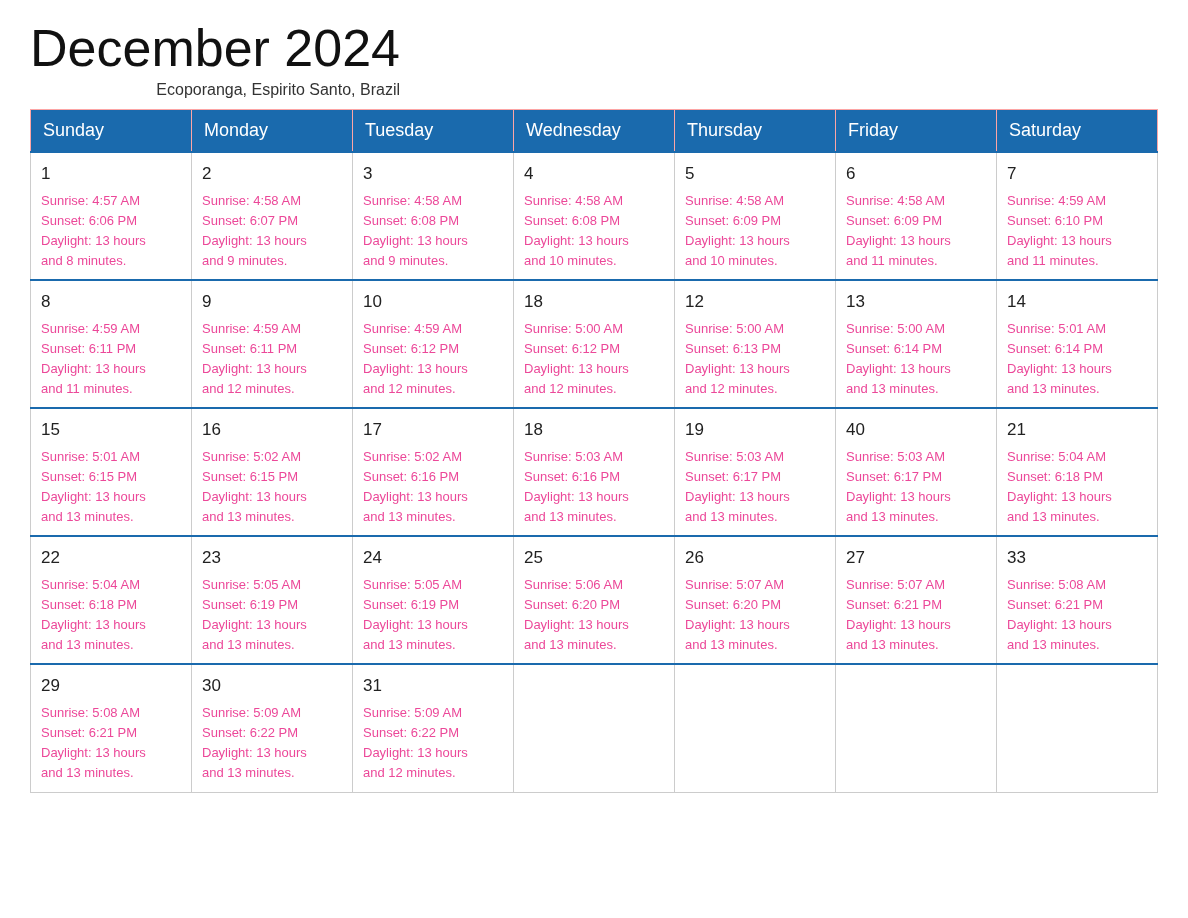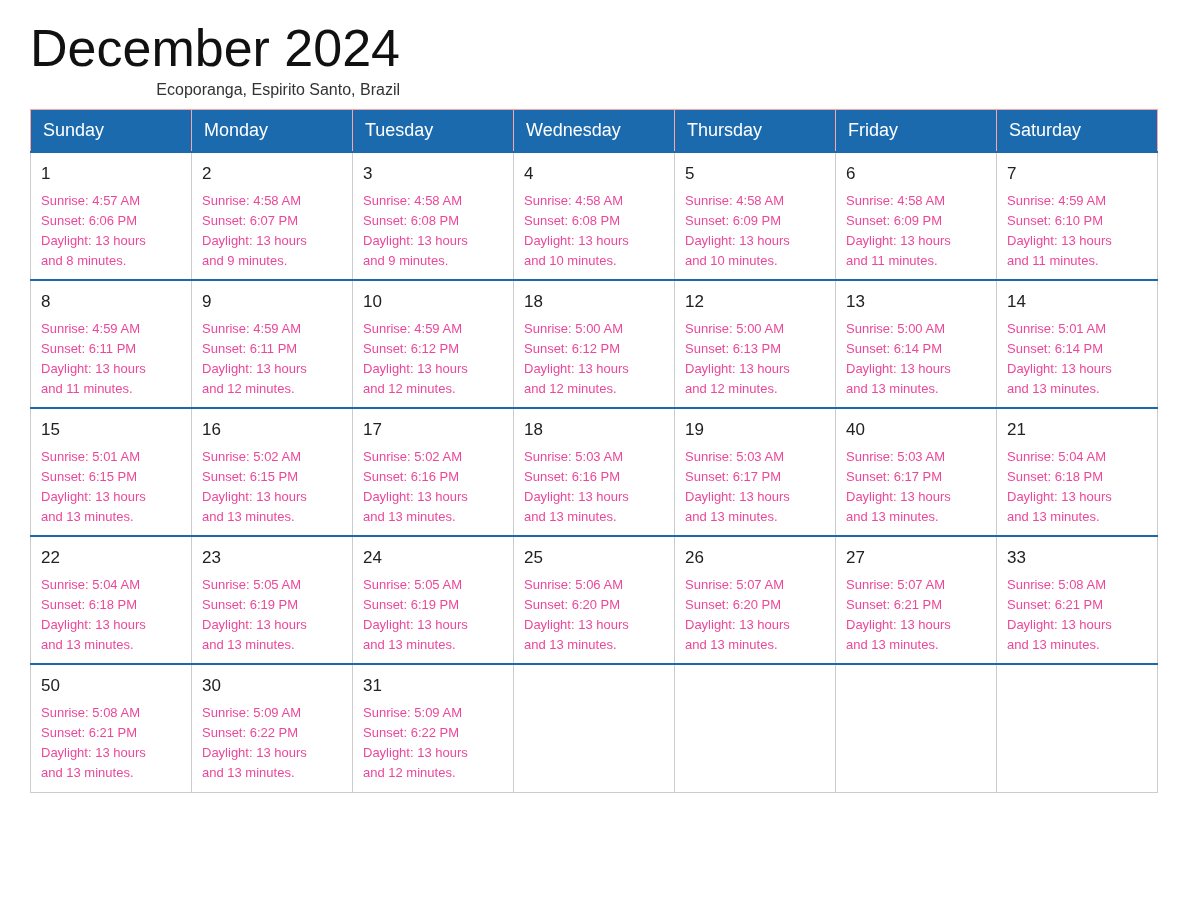--- a/index.html
+++ b/index.html
@@ -368,21 +368,21 @@
           <div class="day-info">
             Sunrise: 5:08 AM<br>
             Sunset: 6:21 PM<br>
             Daylight: 13 hours<br>
             and 13 minutes.
           </div>
         </td>
       </tr>
       <tr>
         <td>
-          <span class="day-number">50</span>
+          <span class="day-number">29</span>
           <div class="day-info">
             Sunrise: 5:08 AM<br>
             Sunset: 6:21 PM<br>
             Daylight: 13 hours<br>
             and 13 minutes.
           </div>
         </td>
         <td>
           <span class="day-number">30</span>
           <div class="day-info">

